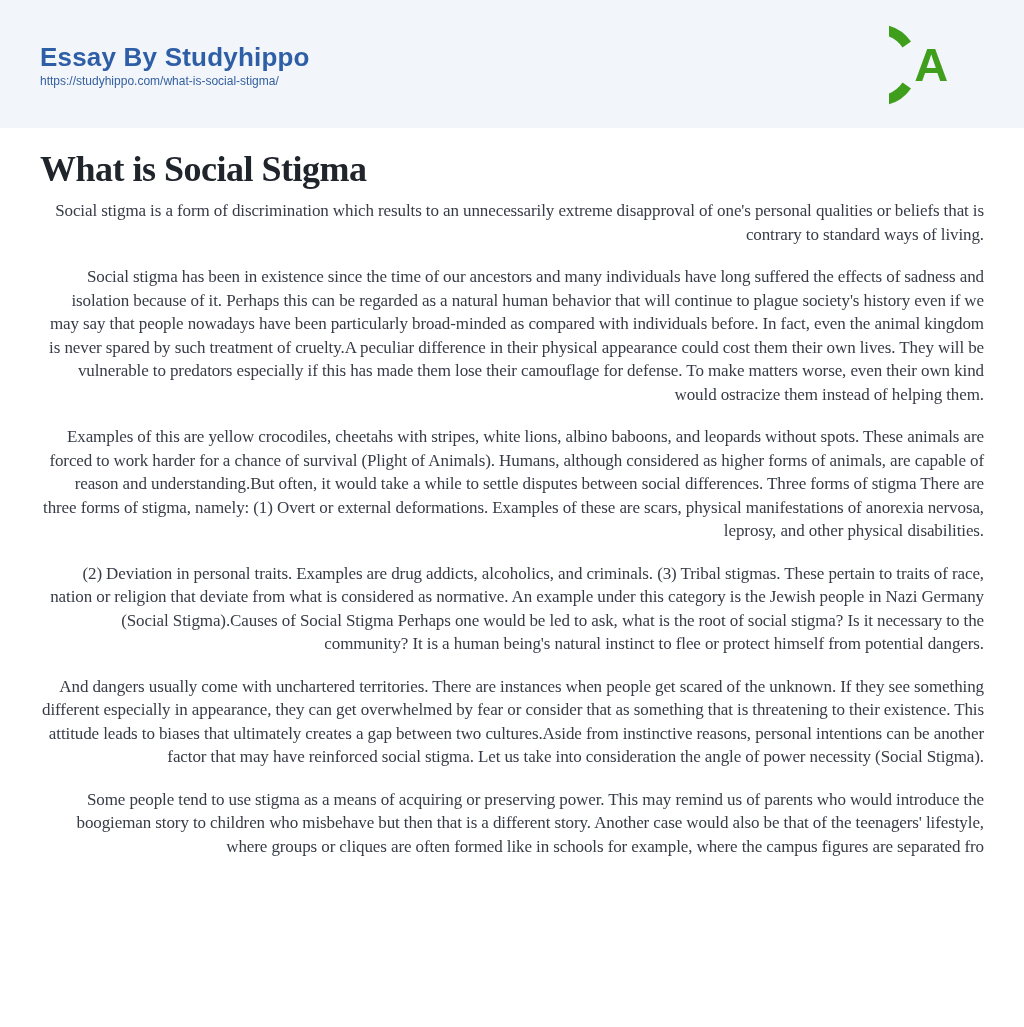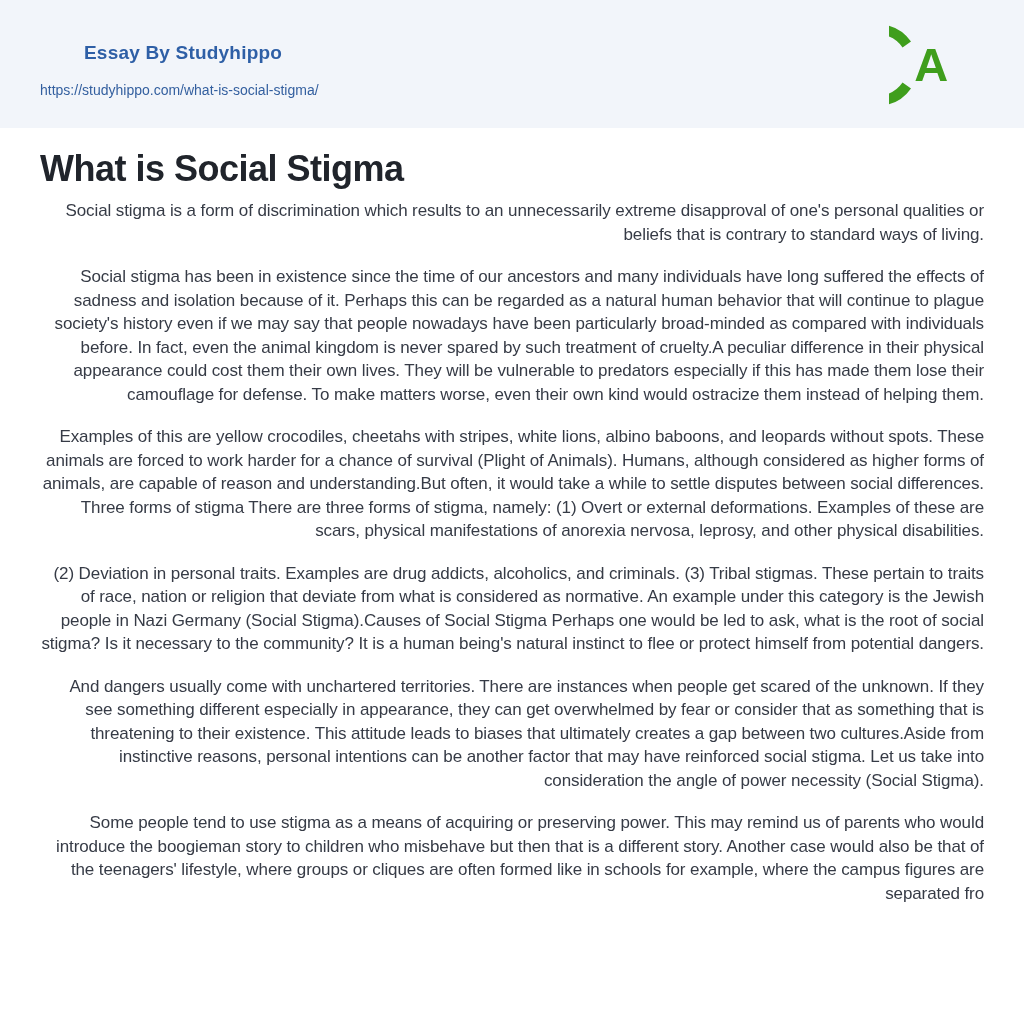--- a/index.html
+++ b/index.html
@@ -19,45 +19,45 @@
     position: relative;
     width: 100%;
     height: 128px;
     background: #f2f5fa;
     box-sizing: border-box;
   }
   .site-title {
     position: absolute;
     left: 40px;
     top: 42px;
-    font-size: 19px;
+    font-size: 26px;
     font-weight: 700;
     letter-spacing: 0.2px;
     color: #2e5fa6;
-    margin-left: 44px;
   }
   .site-url {
     position: absolute;
     left: 40px;
-    top: 82px;
-    font-size: 14px;
+    top: 74px;
+    font-size: 12px;
     font-weight: 400;
     color: #335f9f;
     text-decoration: none;
   }
   .logo {
     position: absolute;
     top: 17px;
     right: 41px;
     width: 94px;
     height: 96px;
   }
   .main {
     box-sizing: border-box;
     padding: 21px 40px 0 40px;
+    font-family: Liberation Serif, serif;
   }
   .article-title {
     margin: 0 0 10px 0;
     font-size: 36px;
     line-height: 40px;
     font-weight: 800;
     letter-spacing: -0.5px;
     color: #20242b;
   }
   .article-body p {

